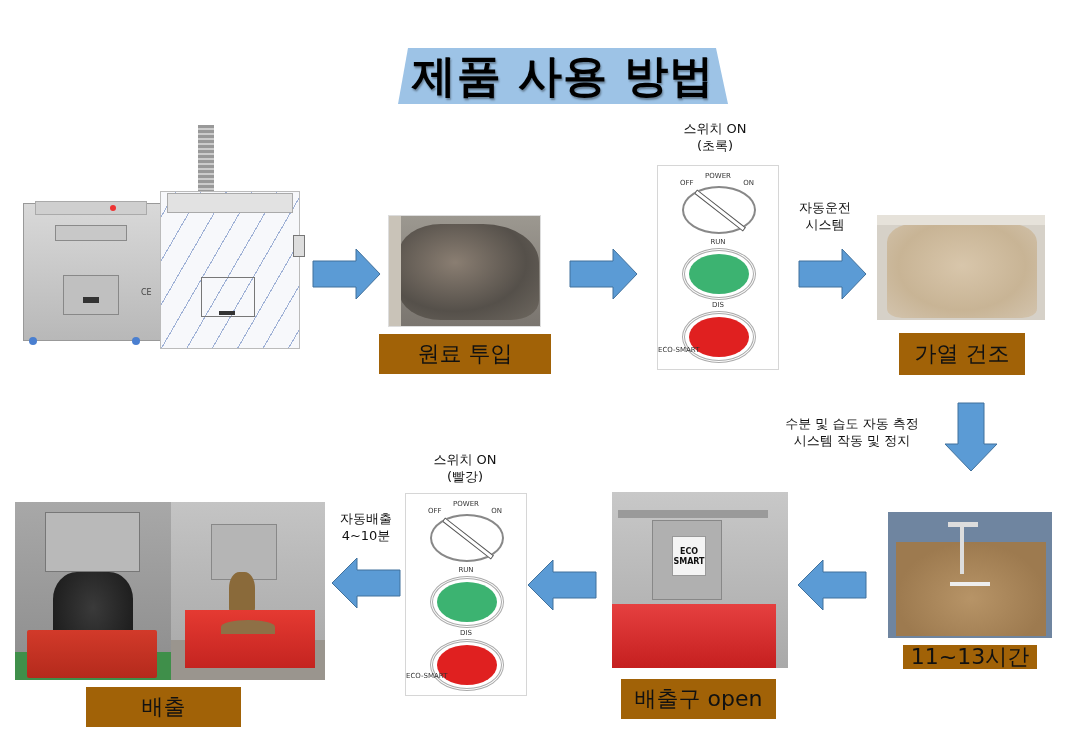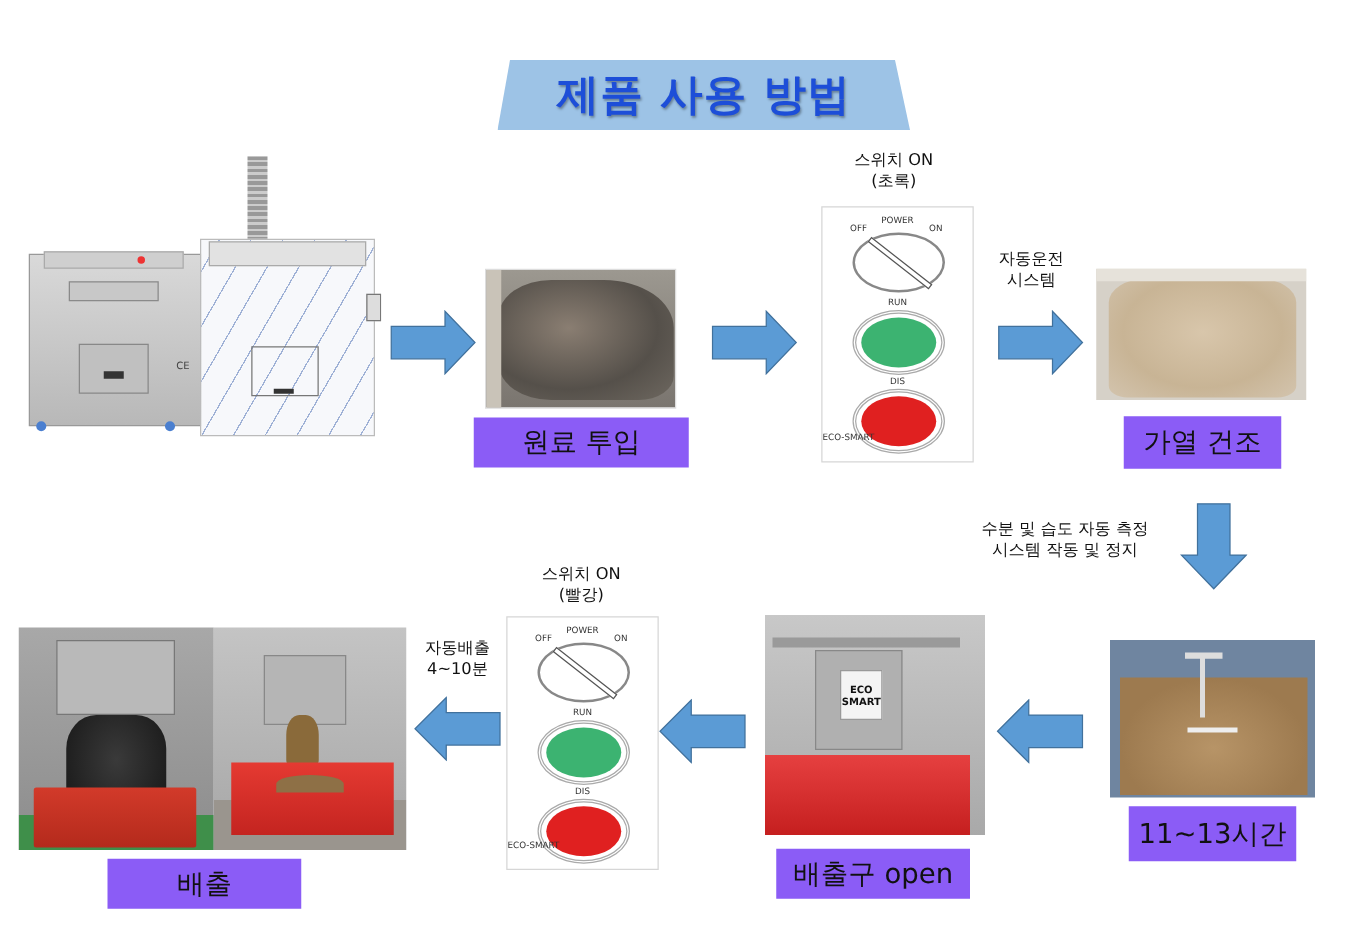--- a/index.html
+++ b/index.html
@@ -5,25 +5,25 @@
   * { box-sizing: border-box; margin: 0; padding: 0; }
   html, body { width: 1083px; height: 750px; background: #ffffff; overflow: hidden; }
   body { position: relative; font-family: "DejaVu Sans", sans-serif; color: #111; }
   .abs { position: absolute; }
 
   
   .title-banner { left: 398px; top: 48px; width: 330px; height: 56px; }
   .title-banner svg { position: absolute; left: 0; top: 0; }
   .title-text { position: absolute; left: 0; top: 0; width: 100%; height: 100%;
     display: flex; align-items: center; justify-content: center;
-    font-size: 34px; font-weight: bold; color: #1d4ed8; letter-spacing: 1px;
+    font-size: 44px; font-weight: bold; color: #000000; letter-spacing: 1px;
     text-shadow: 1px 2px 2px rgba(0,0,0,0.35); }
 
   
-  .label-box { position: absolute; background: #8b5cf6; display: flex; align-items: center;
+  .label-box { position: absolute; background: #a16207; display: flex; align-items: center;
     justify-content: center; font-size: 22px; color: #111; }
 
   .caption { position: absolute; text-align: center; font-size: 13px; line-height: 17px; color: #111; white-space: nowrap; }
 
   
   .photo { position: absolute; overflow: hidden; }
 
   
   .panel { position: absolute; width: 122px; height: 205px; border: 1px solid #d6d6d6; background: #fff; }
   .panel .pw { position: absolute; top: 6px; width: 100%; text-align: center; font-size: 7px; color: #333; }
@@ -128,21 +128,21 @@
 <svg class="abs" style="left:944px; top:402px;" width="54" height="70">
   <polygon points="14,1 40,1 40,42 53,42 27,69 1,42 14,42" fill="#5b9bd5" stroke="#41719c" stroke-width="1"></polygon>
 </svg>
 
 <div class="photo" style="left:888px; top:512px; width:164px; height:126px; background:#6f85a0;">
   <div style="position:absolute; left:8px; top:30px; width:150px; height:94px; background:radial-gradient(ellipse at 50% 60%,#b79467,#9d7a4f 70%);"></div>
   <div style="position:absolute; left:72px; top:12px; width:4px; height:50px; background:#ddd;"></div>
   <div style="position:absolute; left:60px; top:10px; width:30px; height:5px; background:#ddd;"></div>
   <div style="position:absolute; left:62px; top:70px; width:40px; height:4px; background:#eee;"></div>
 </div>
-<div class="label-box" style="left:903px; top:645px; width:134px; height:44px;">11~13시간</div>
+<div class="label-box" style="left:903px; top:645px; width:134px; height:24px;">11~13시간</div>
 
 <svg class="abs" style="left:797px; top:559px;" width="70" height="52">
   <polygon points="69,13 26,13 26,1 1,26 26,51 26,39 69,39" fill="#5b9bd5" stroke="#41719c" stroke-width="1"></polygon>
 </svg>
 
 <div class="photo" style="left:612px; top:492px; width:176px; height:176px; background:linear-gradient(180deg,#c8c8c8,#a9a9a9);">
   <div style="position:absolute; left:6px; top:18px; width:150px; height:8px; background:#9a9a9a;"></div>
   <div style="position:absolute; left:40px; top:28px; width:70px; height:80px; background:#b0b0b0; border:1px solid #888;"></div>
   <div style="position:absolute; left:60px; top:44px; width:34px; height:40px; background:#f4f4f4; border:1px solid #999; font-size:8px; font-weight:bold; text-align:center; padding-top:10px; line-height:10px;">ECO SMART</div>
   <div style="position:absolute; left:0; top:112px; width:164px; height:64px; background:linear-gradient(180deg,#e64040,#c51f1f);"></div>

